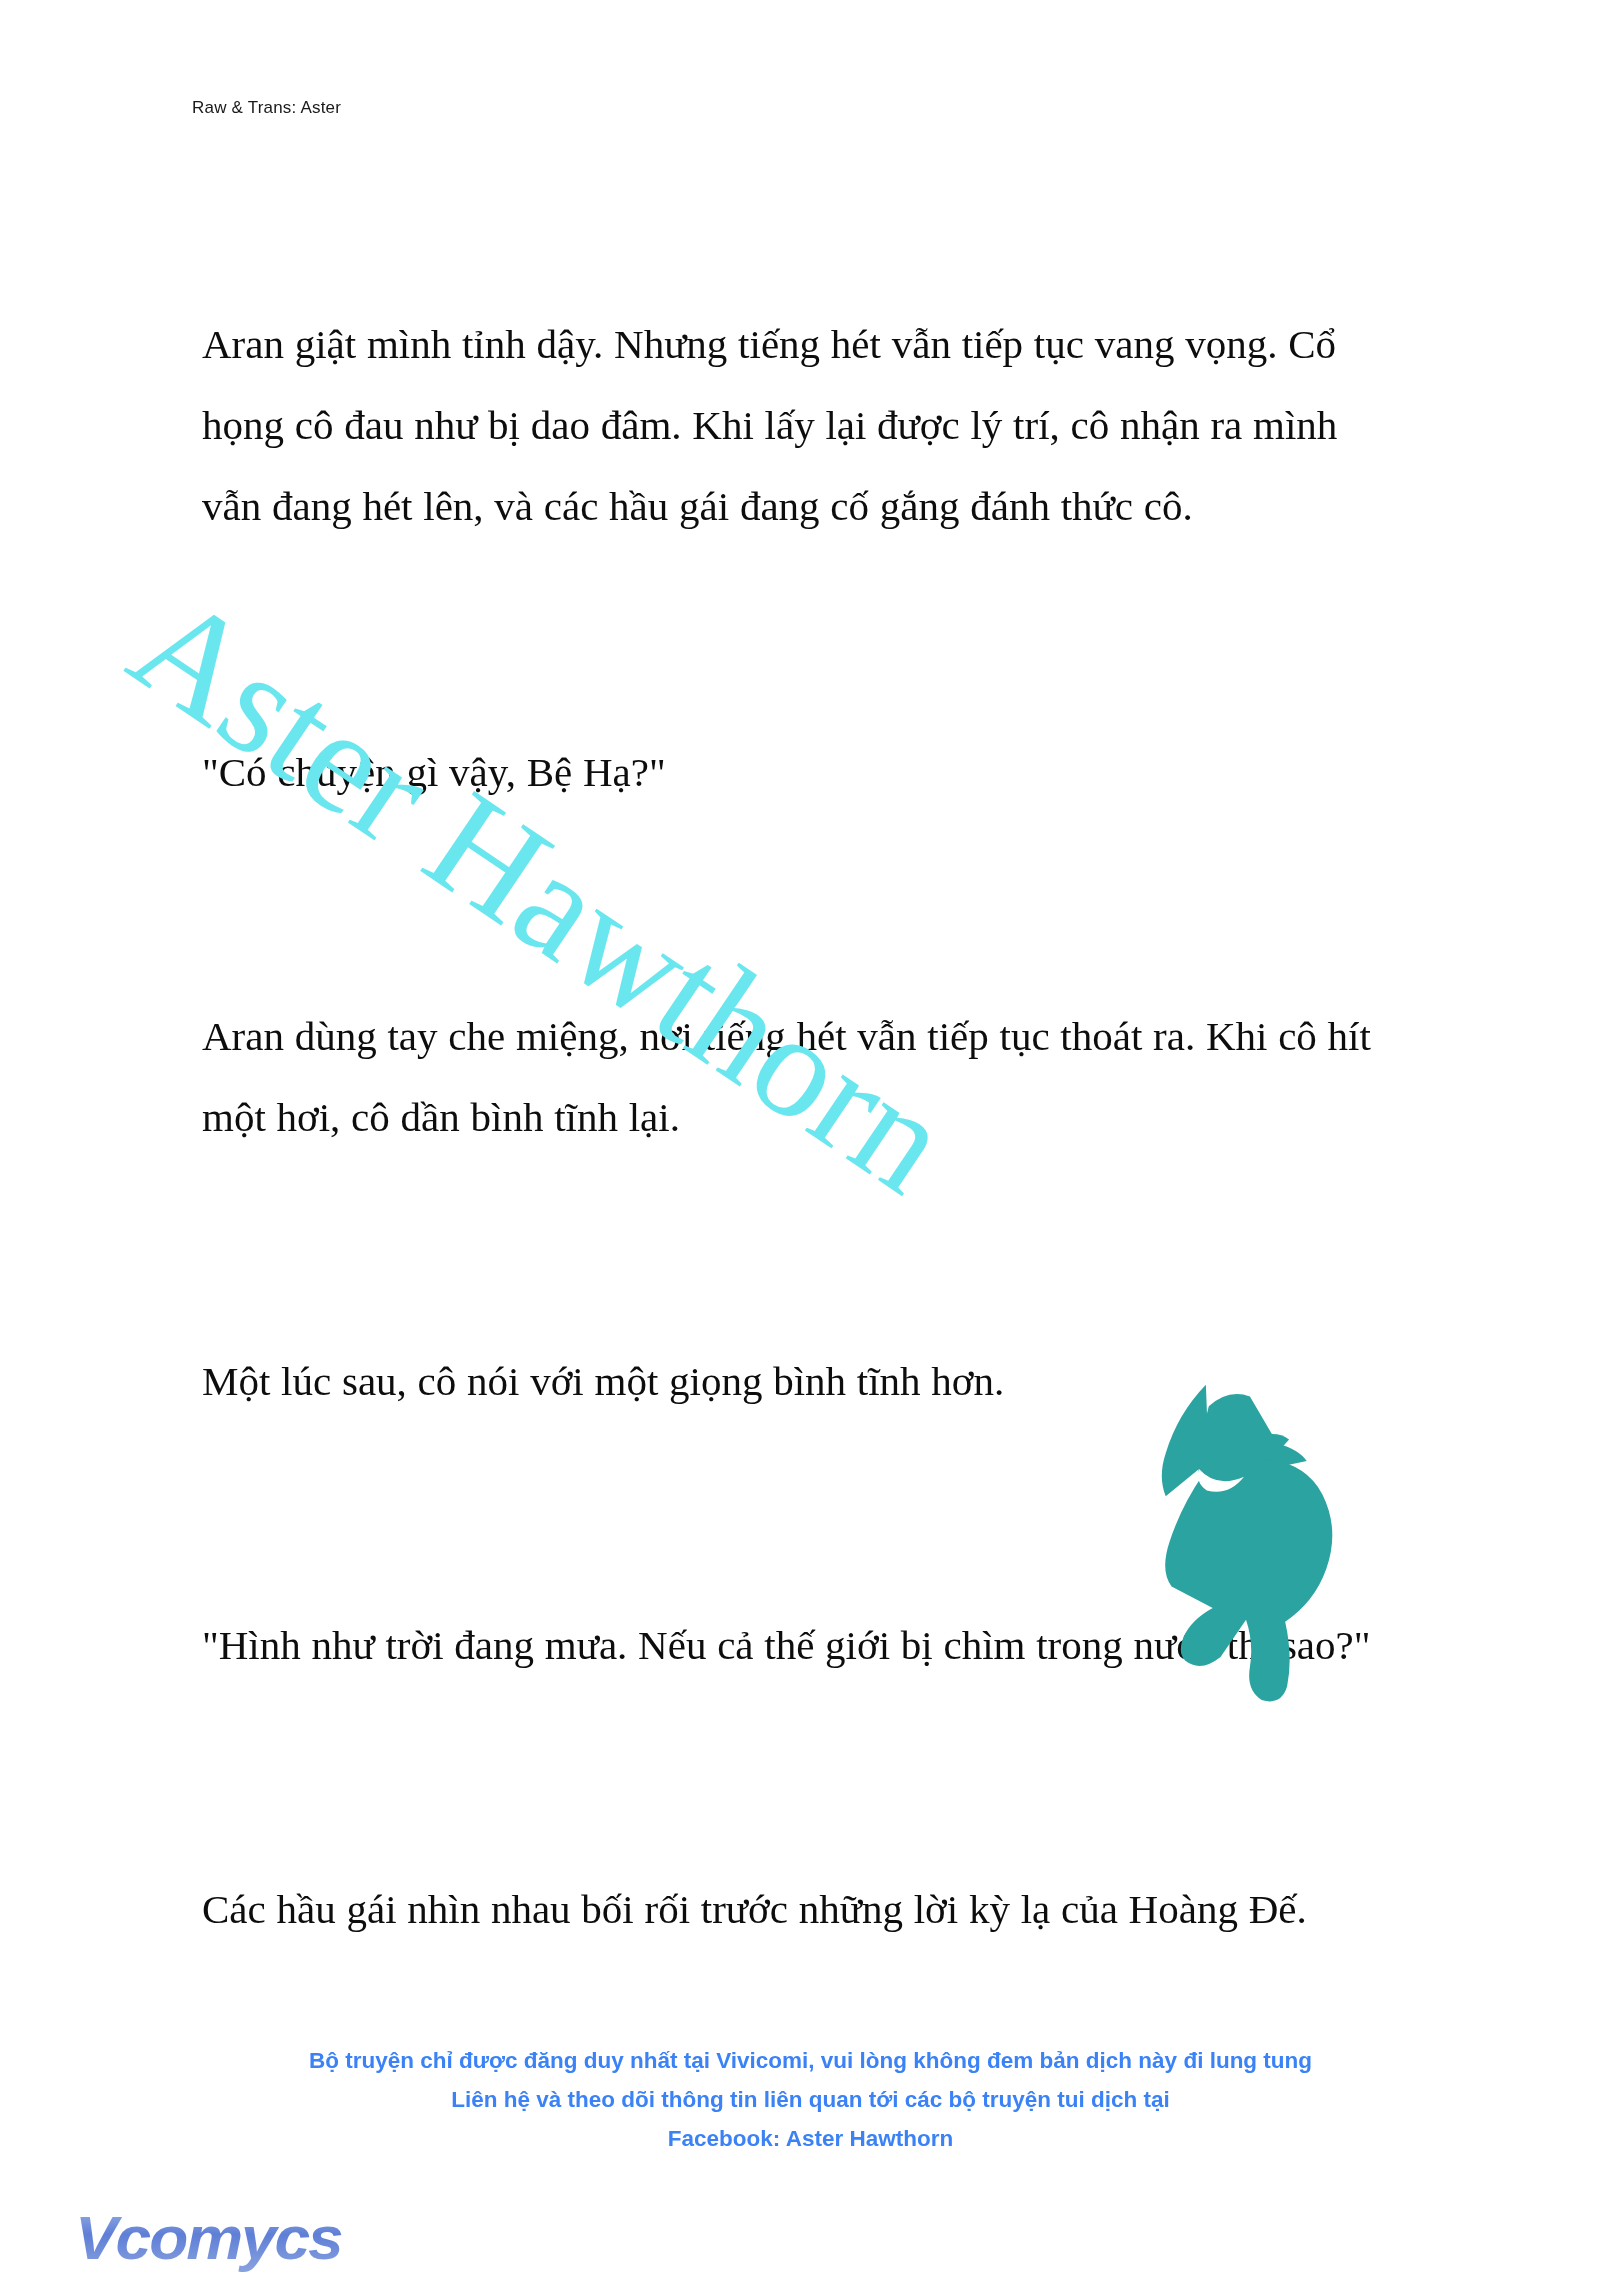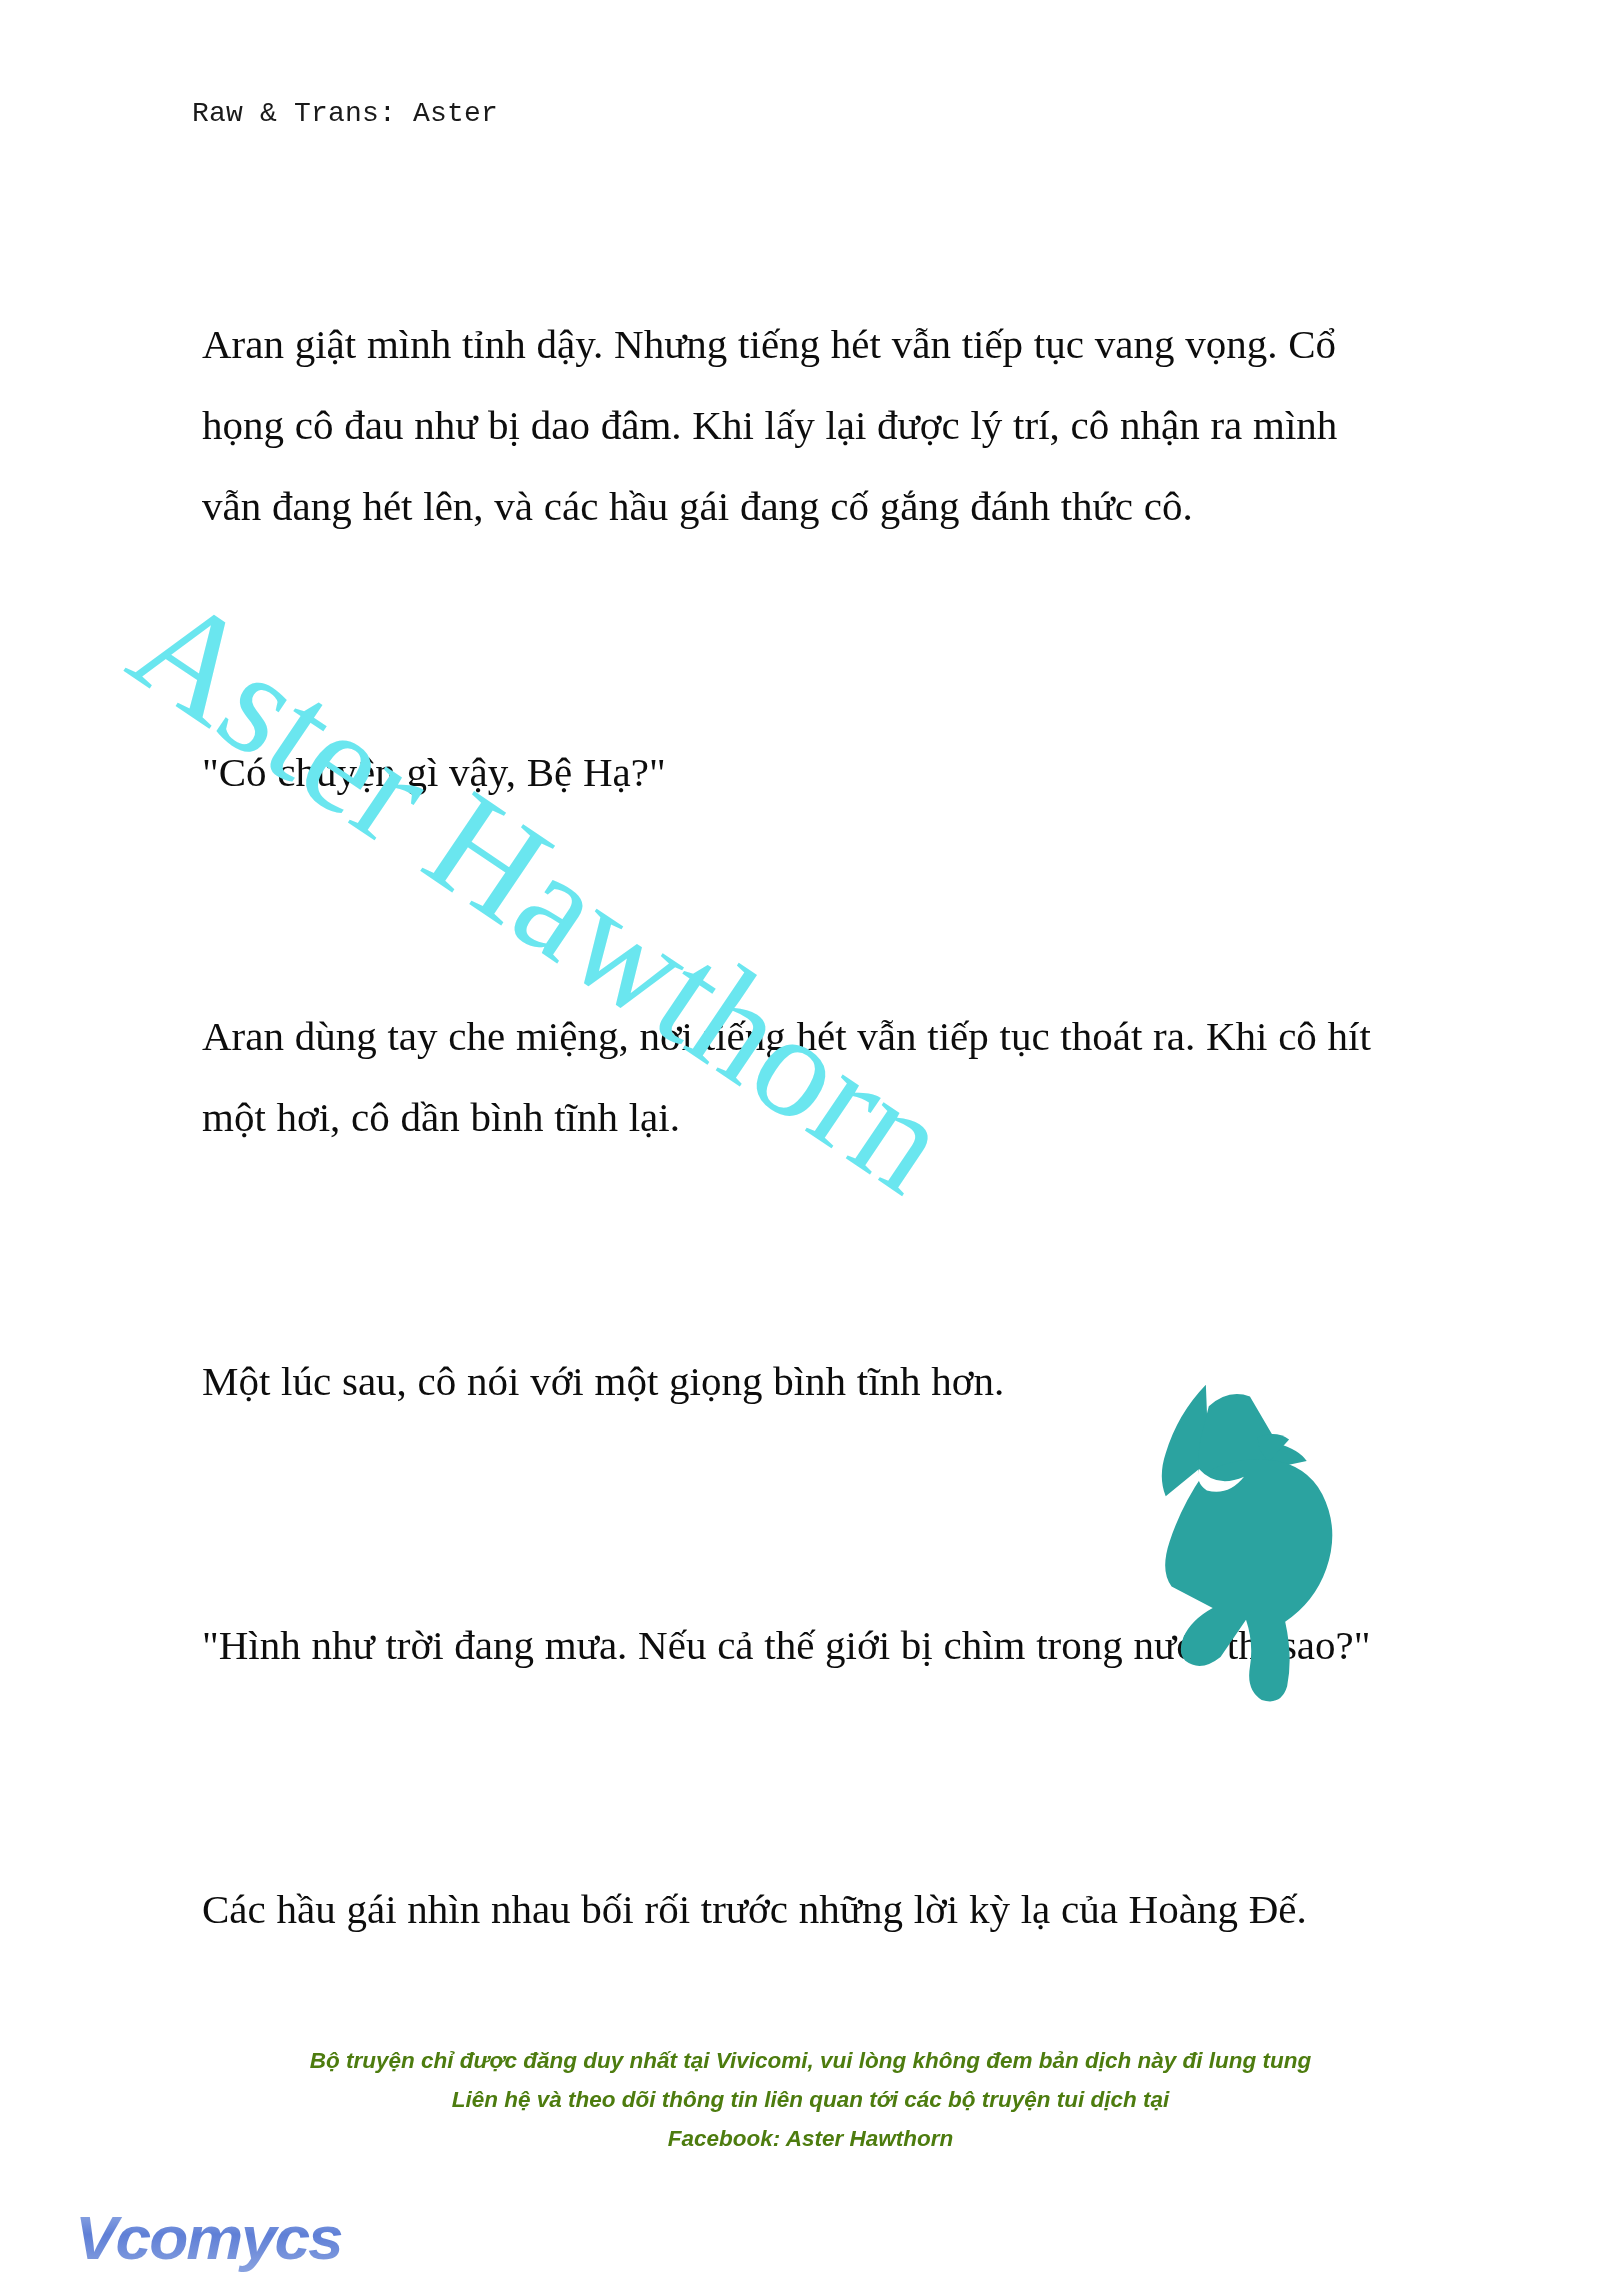--- a/index.html
+++ b/index.html
@@ -18,22 +18,22 @@
     height: 2293px;
     background: #ffffff;
     overflow: hidden;
   }
 
   
   .credit-header {
     position: absolute;
     left: 192px;
     top: 98px;
-    font-family: Liberation Mono, monospace;
-    font-size: 28px;
+    font-family: Liberation Sans, sans-serif;
+    font-size: 17px;
     color: #1a1a1a;
     letter-spacing: 0.2px;
     white-space: nowrap;
   }
 
   
   .watermark {
     position: absolute;
     left: 191px;
     top: 568px;
@@ -80,25 +80,24 @@
   .gap-md { height: 163px; }
 
   
   .footer-note {
     position: absolute;
     left: 0;
     top: 2041px;
     width: 1621px;
     text-align: center;
     font-family: "Liberation Sans", "DejaVu Sans", sans-serif;
-    font-style: italic;
     font-weight: bold;
     font-size: 22.5px;
     line-height: 39px;
-    color: #4d7c0f;
+    color: #3b82f6;
     z-index: 5;
   }
   .footer-note div { white-space: nowrap; }
 
   
   .logo {
     position: absolute;
     left: 27.4px;
     top: 2203px;
     width: 284px;

